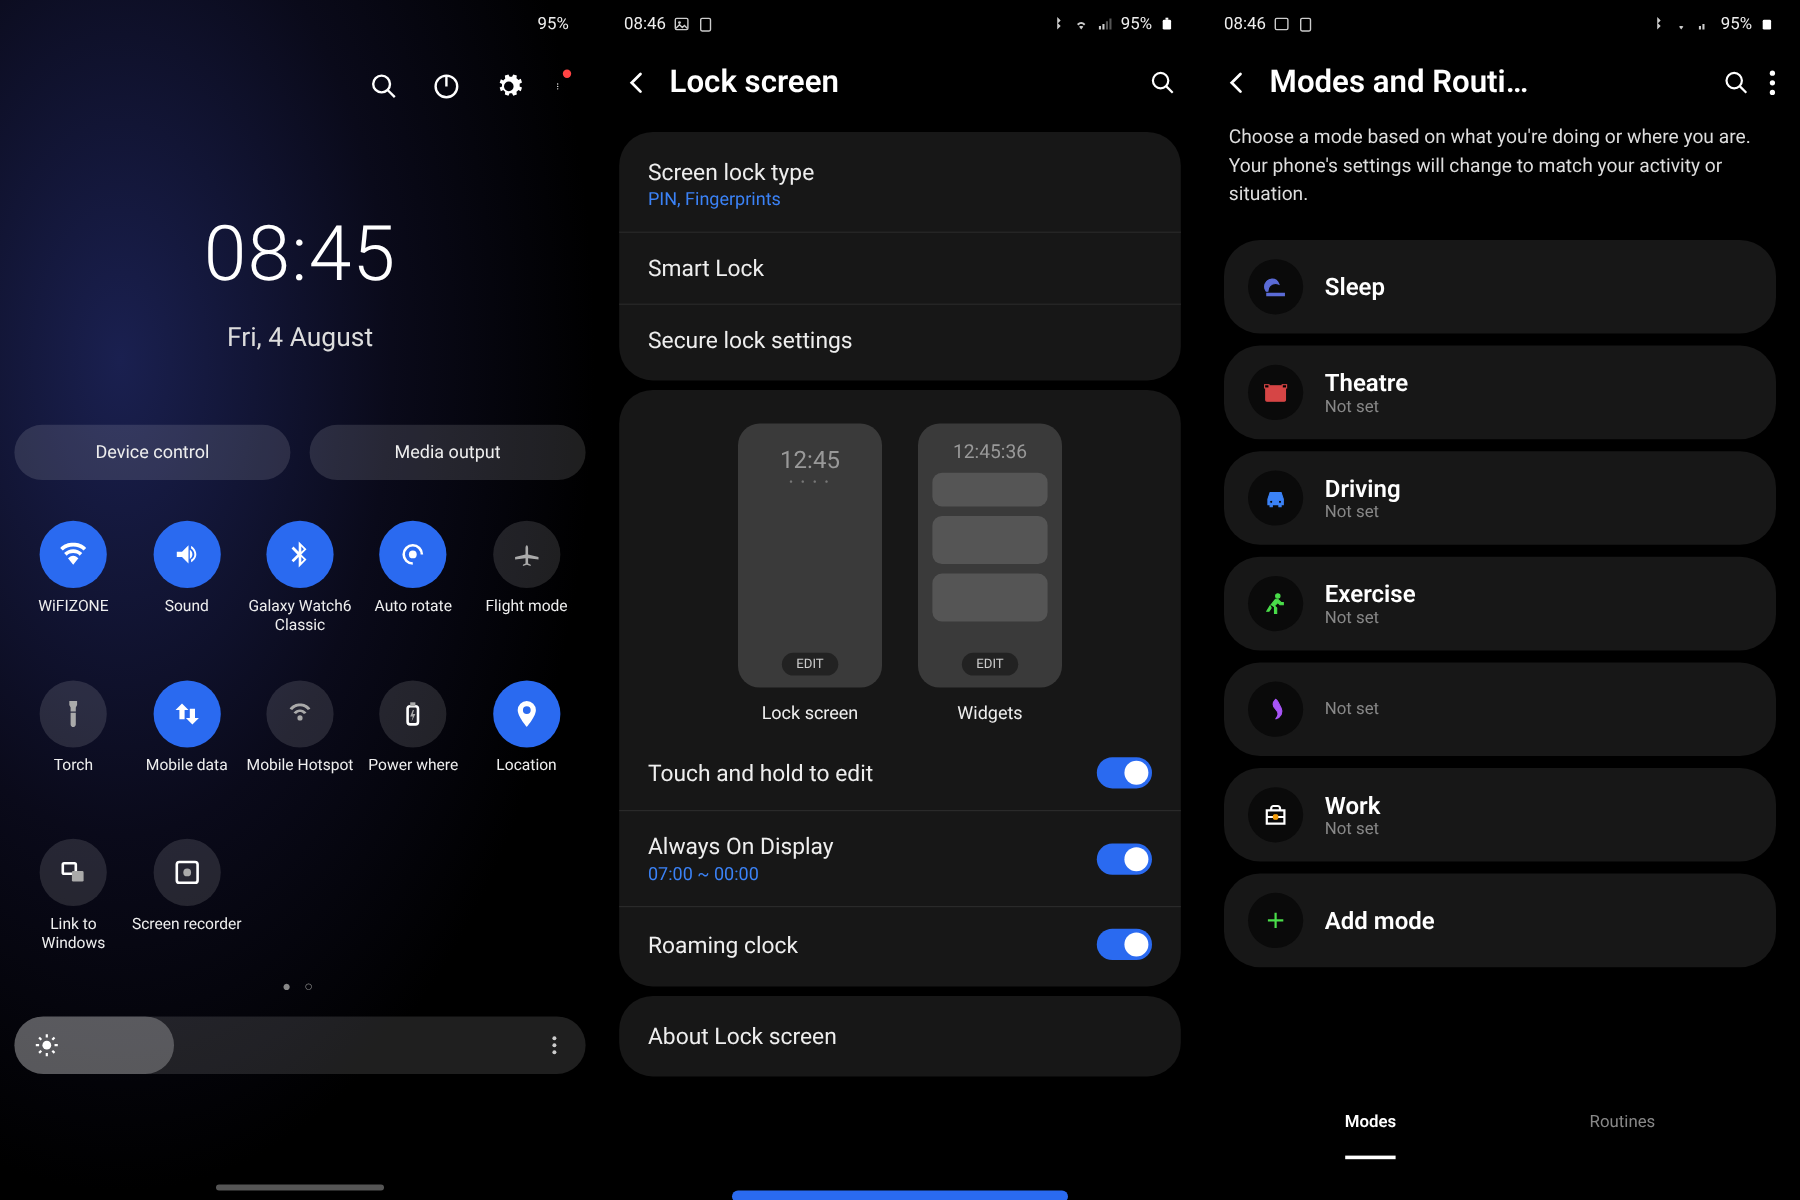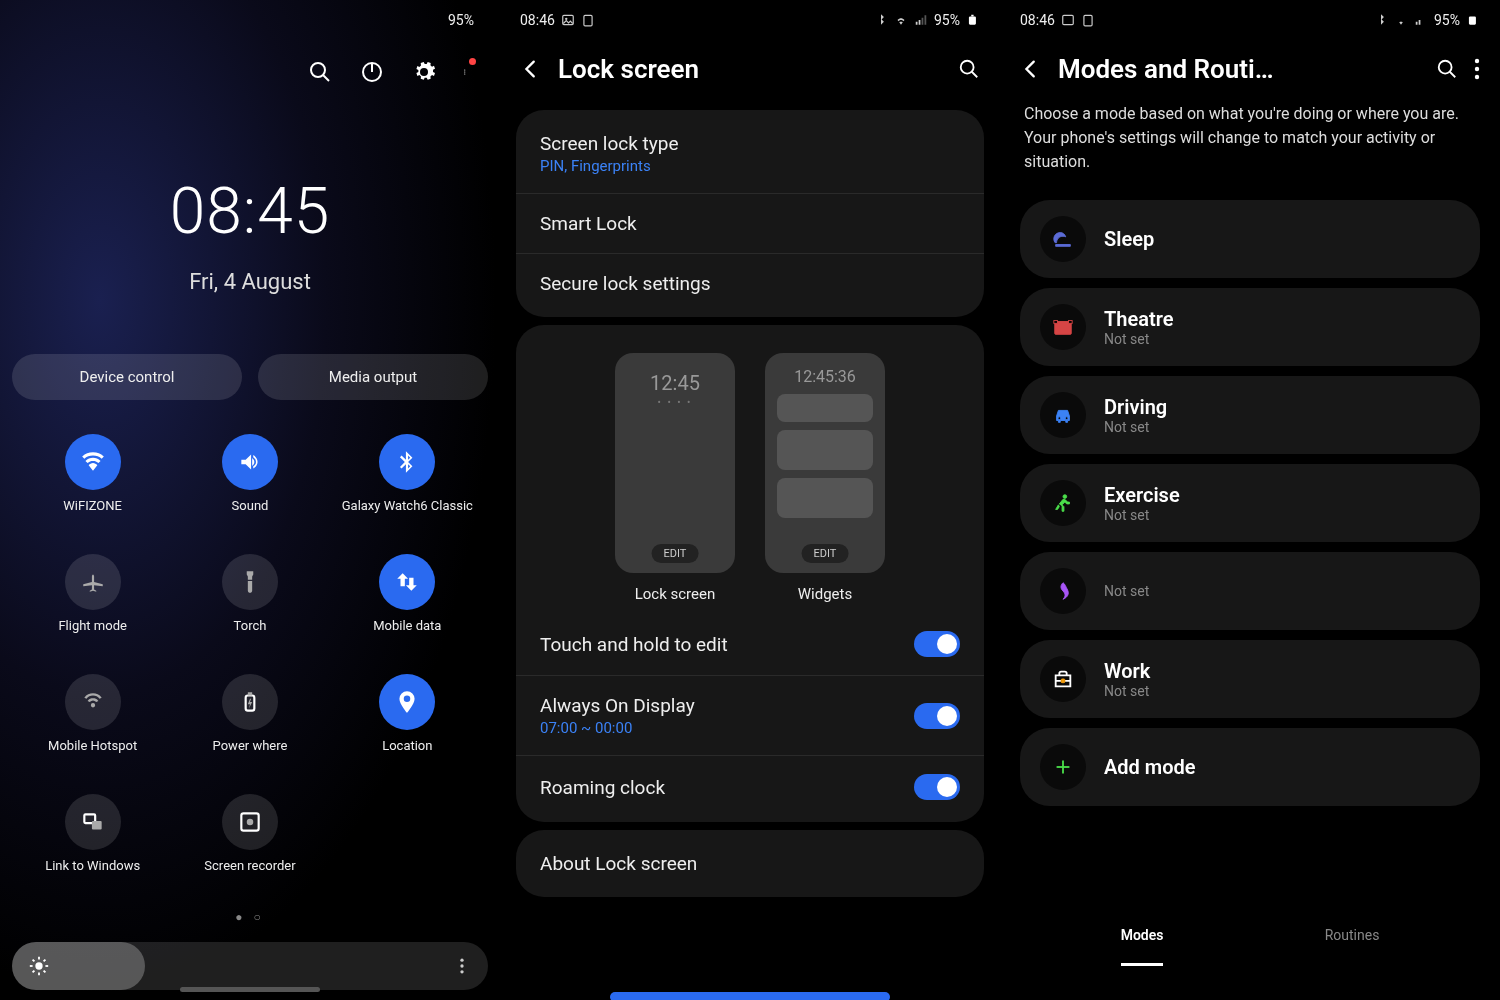--- a/index.html
+++ b/index.html
@@ -57,22 +57,22 @@
   .qs-date { font-size: 22px; color: #ddd; margin-top: 20px; }
   .qs-chips {
     display: flex; gap: 16px; justify-content: center; margin: 60px 12px 20px;
   }
   .qs-chip {
     flex: 1; background: rgba(255,255,255,0.12); border-radius: 40px;
     padding: 14px 0; text-align: center; font-size: 15px; color: #eee;
   }
   .qs-grid {
     display: grid;
-    grid-template-columns: repeat(3, 1fr);
-    gap: 24px 0;
+    grid-template-columns: repeat(5, 1fr);
+    gap: 36px 0;
     padding: 14px 14px;
   }
   .qs-item { display: flex; flex-direction: column; align-items: center; }
   .qs-circle {
     width: 56px; height: 56px; border-radius: 50%;
     display: flex; align-items: center; justify-content: center;
     margin-bottom: 8px;
   }
   .qs-circle.on { background: #2a6af0; }
   .qs-circle.off { background: rgba(255,255,255,0.12); }
@@ -231,20 +231,29 @@
         </div>
         <div class="qs-label">Sound</div>
       </div>
       <div class="qs-item">
         <div class="qs-circle on">
           <svg viewBox="0 0 24 24">
             <path d="M11 2v8L7 6 5.5 7.5 10 12l-4.5 4.5L7 18l4-4v8l6-6-4-4 4-4-6-6zm2 4l2 2-2 2V6zm0 8l2 2-2 2v-4z"></path>
           </svg>
         </div>
         <div class="qs-label">Galaxy Watch6 Classic</div>
+      </div>
+      <div class="qs-item">
+        <div class="qs-circle on">
+          <svg viewBox="0 0 24 24">
+            <path d="M12 4a8 8 0 018 8h-2a6 6 0 10-6 6v2a8 8 0 010-16z"></path>
+            <circle cx="12" cy="12" r="3"></circle>
+          </svg>
+        </div>
+        <div class="qs-label">Auto rotate</div>
       </div>
       <div class="qs-item">
         <div class="qs-circle off">
           <svg viewBox="0 0 24 24">
             <path d="M21 14l-8-2V7c0-1-.5-2-1-2s-1 1-1 2v5l-8 2v2l8-1v4l-2 1v1l3-1 3 1v-1l-2-1v-4l8 1v-2z"></path>
           </svg>
         </div>
         <div class="qs-label">Flight mode</div>
       </div>
       <div class="qs-item">

